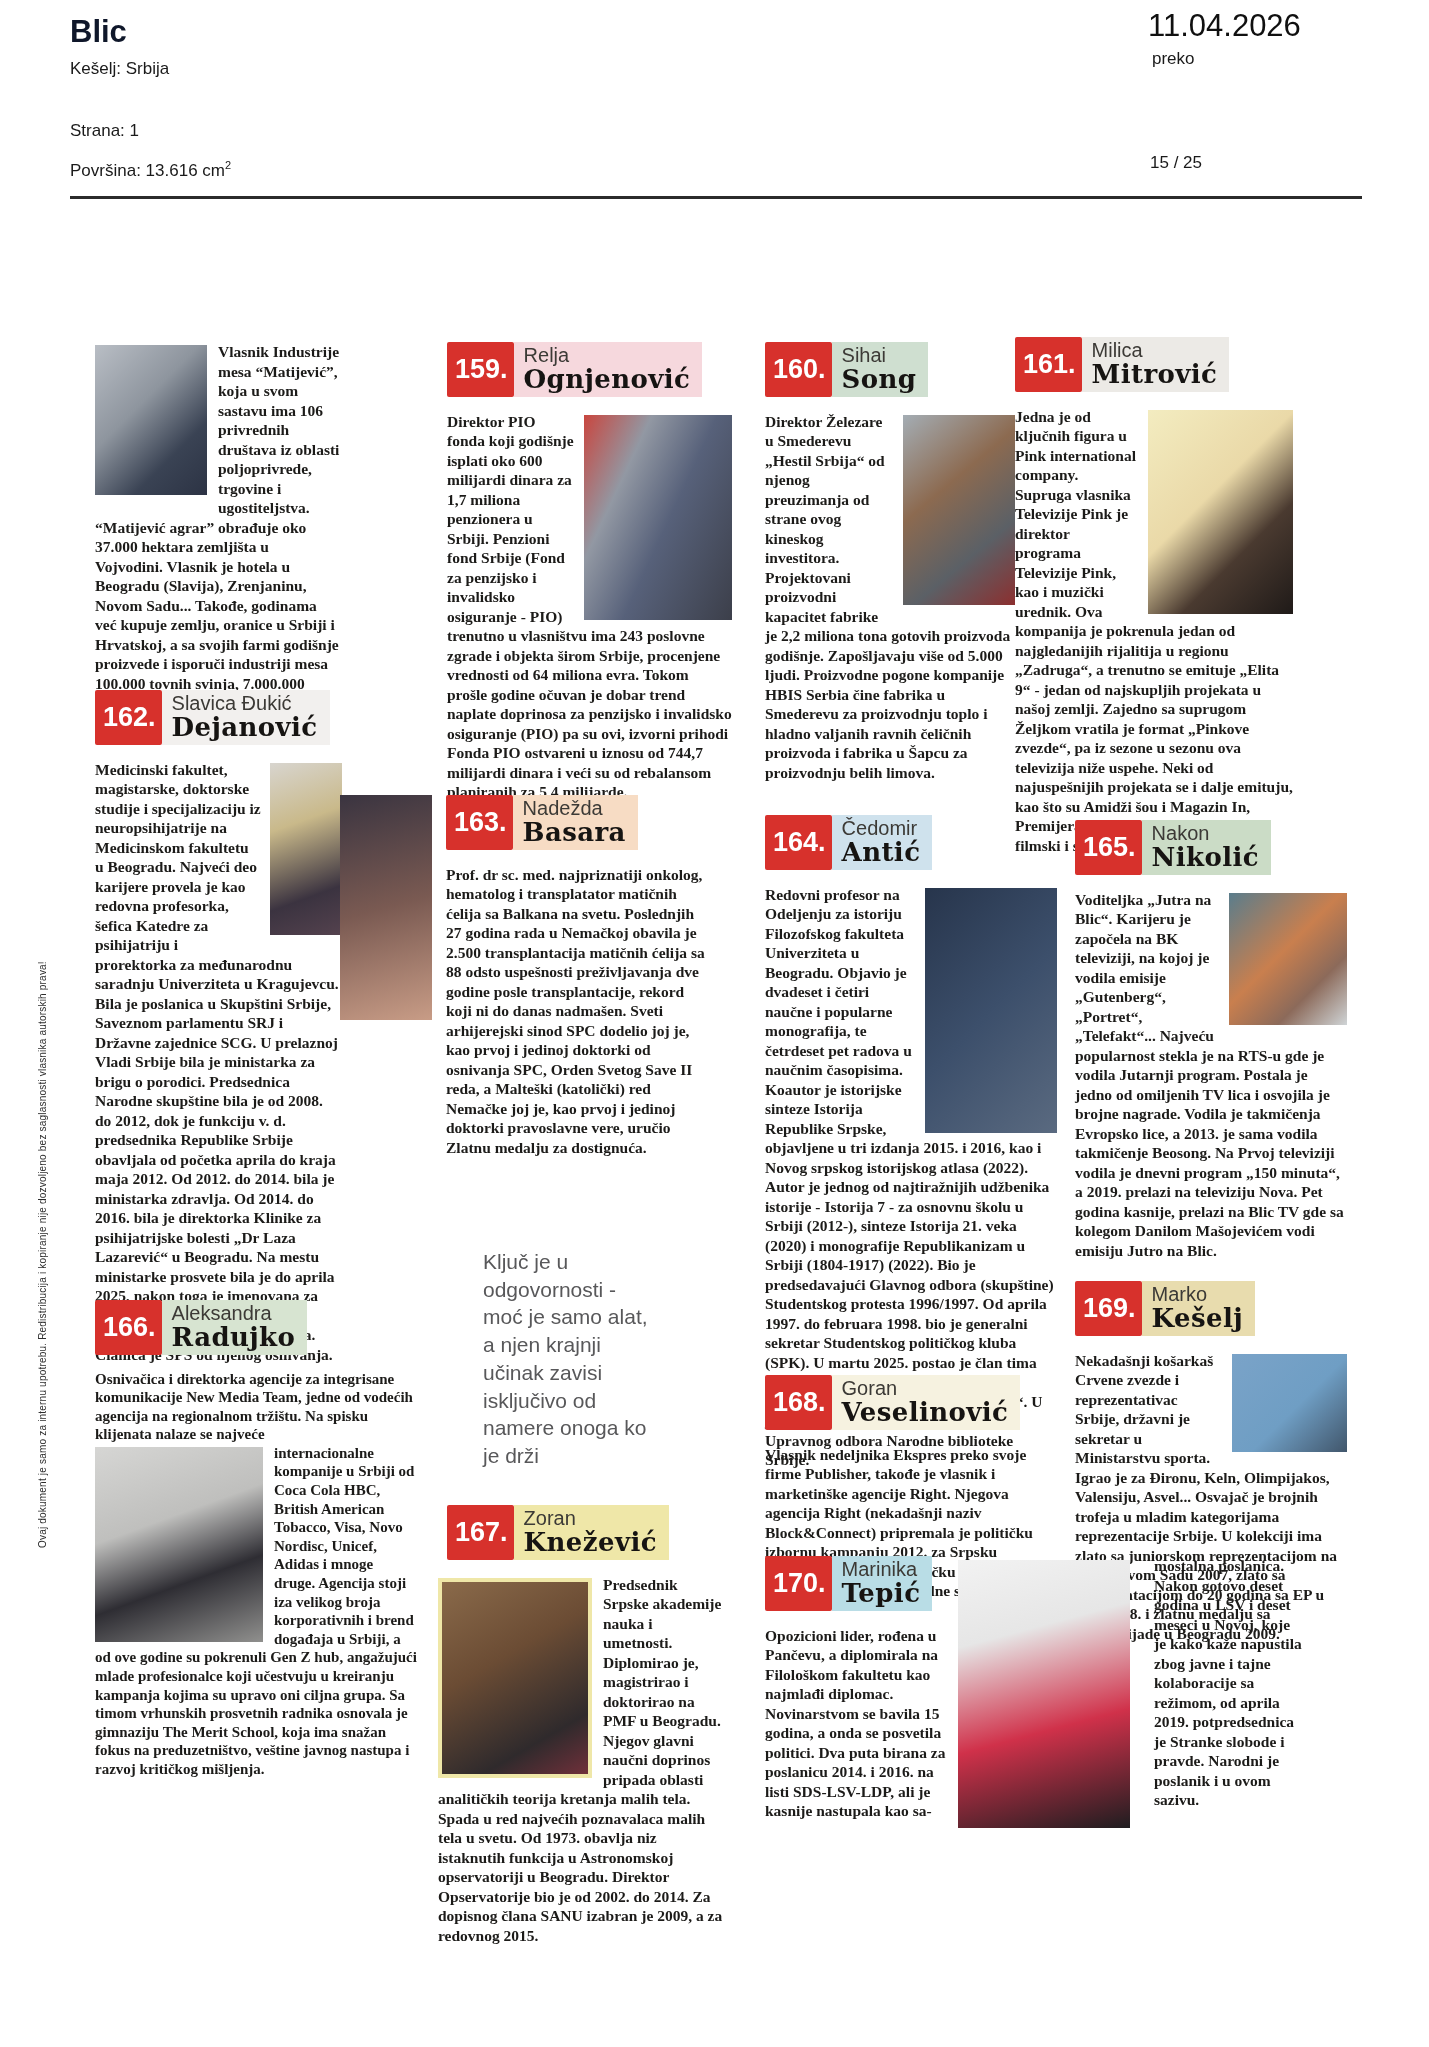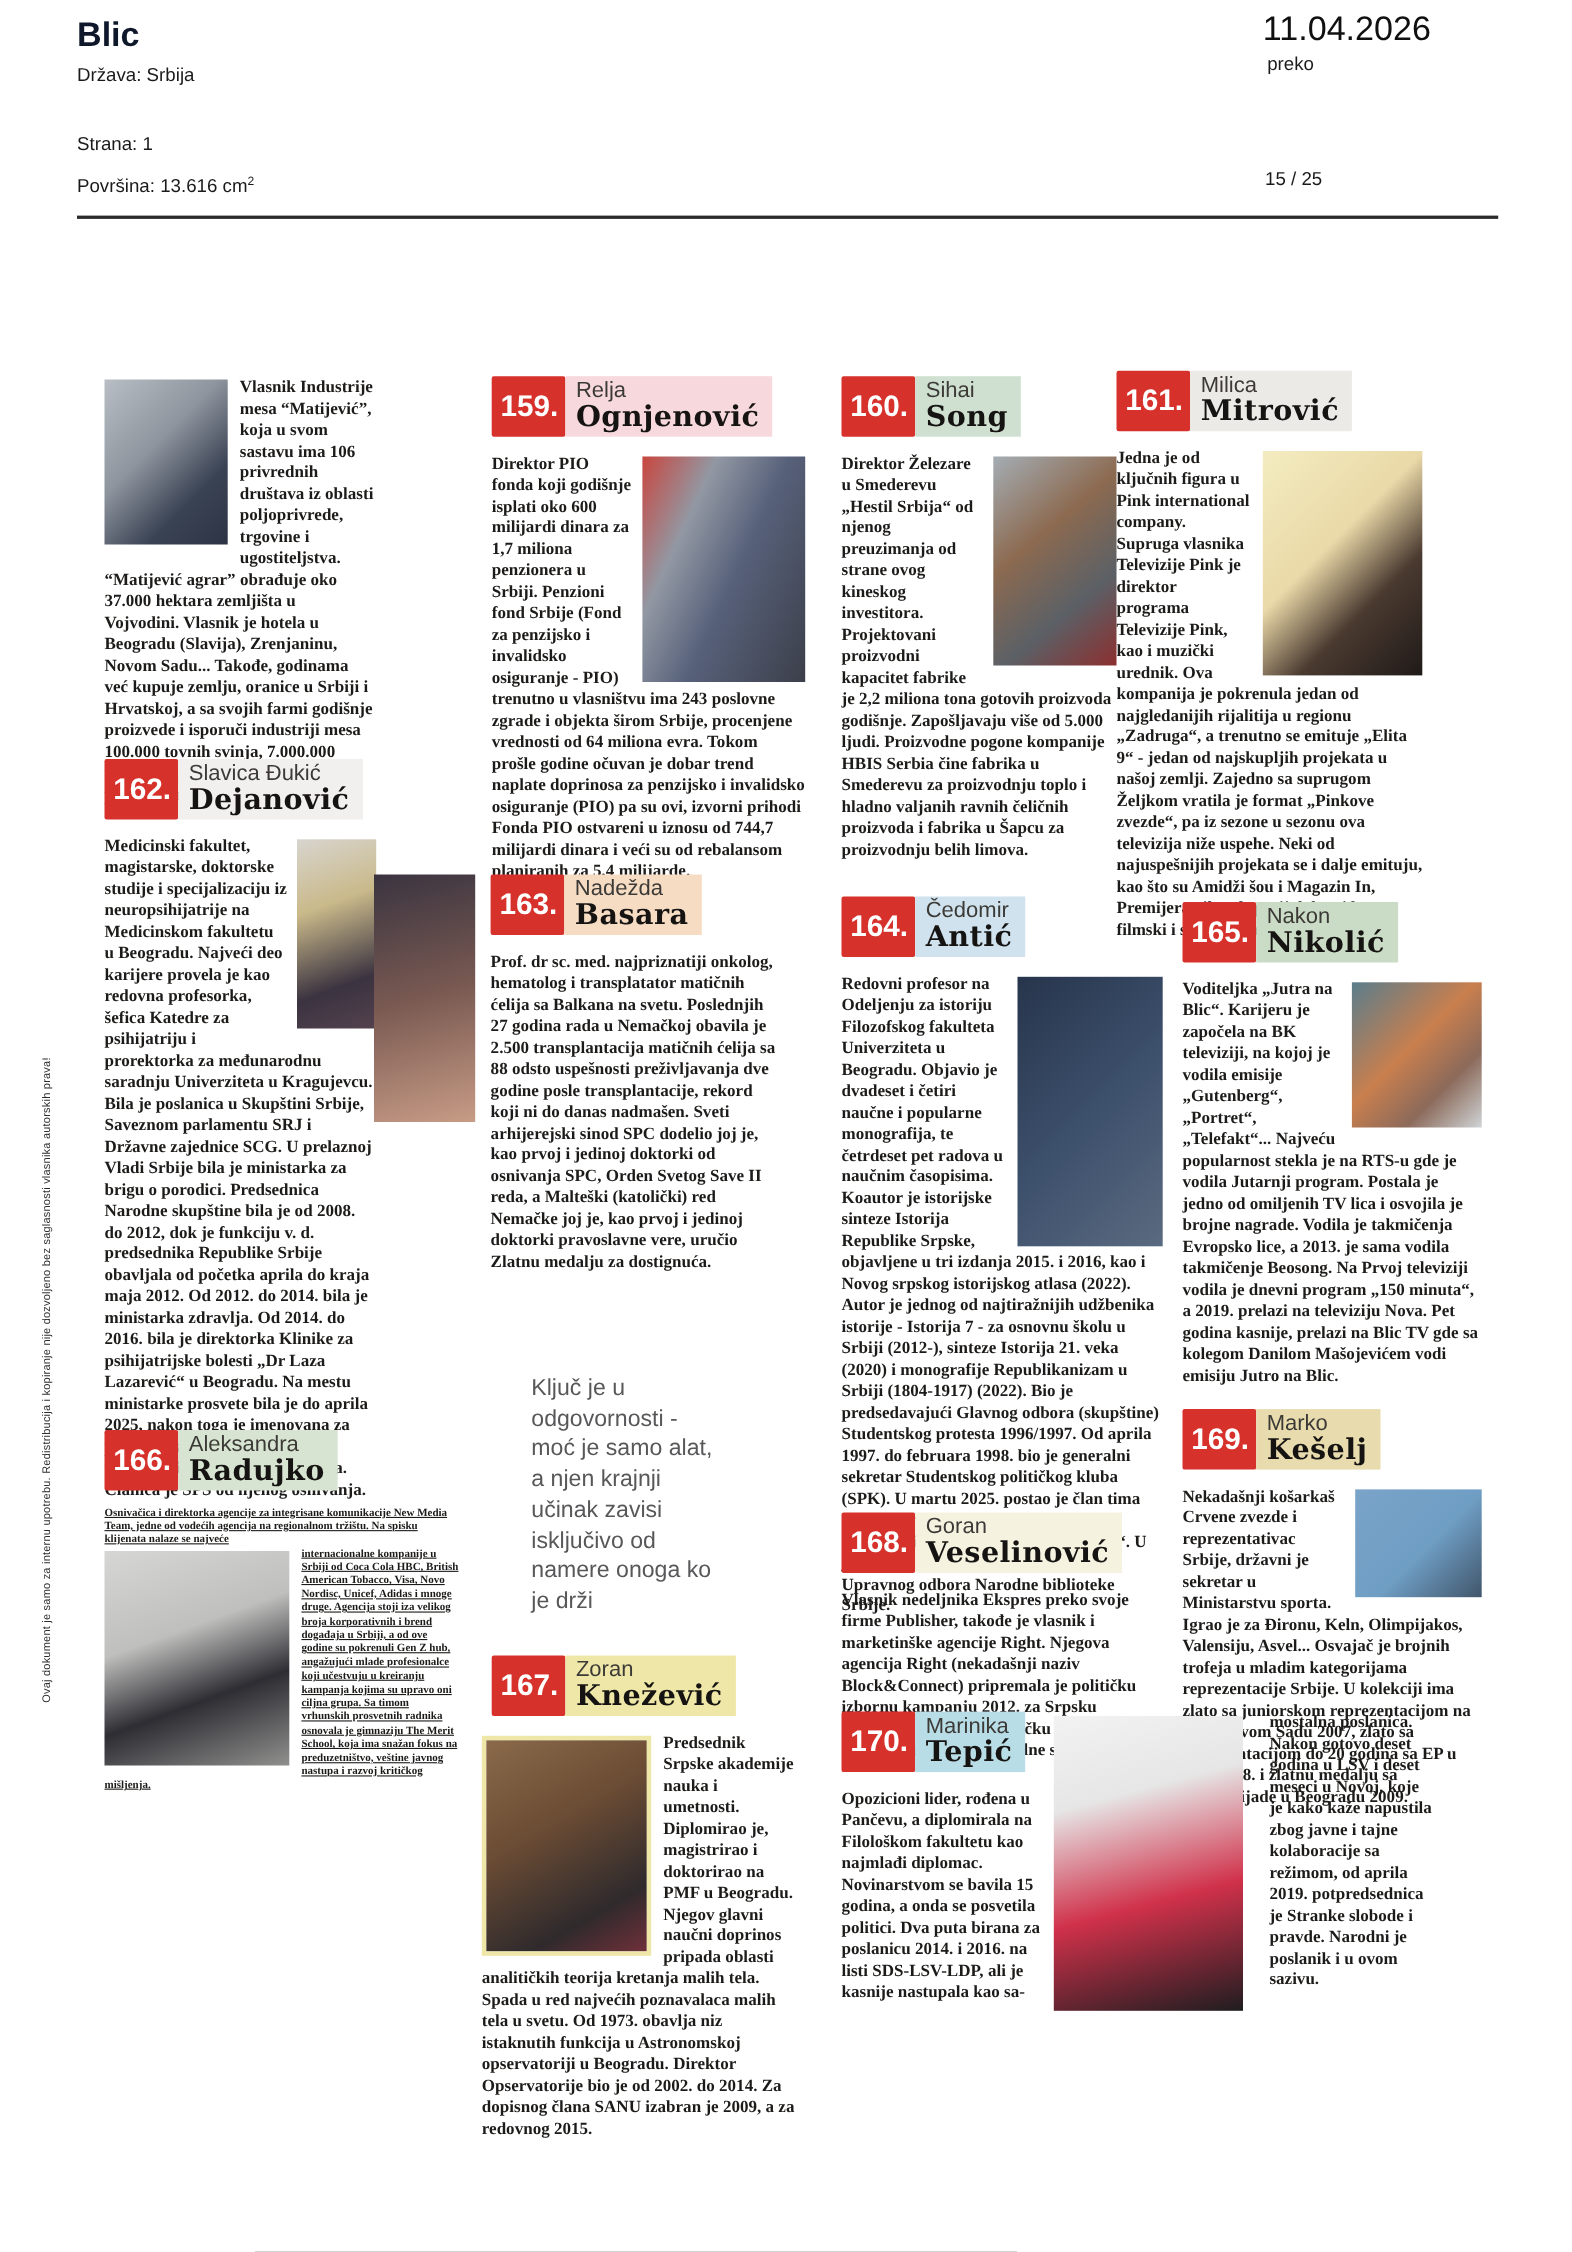--- a/index.html
+++ b/index.html
@@ -49,21 +49,21 @@
   
   .quote{position:absolute;left:483px;top:1248px;width:170px;
          font:400 21px/1.32 "Liberation Sans",sans-serif;color:#58585a;}
 </style>
 </head>
 <body>
 
 <div class="page">
 
   <div class="mast-title">Blic</div>
-  <div class="mast-country">Država: Srbija</div>
+  <div class="mast-country">Kešelj: Srbija</div>
   <div class="mast-date">11.04.2026</div>
   <div class="mast-day">preko</div>
   <div class="mast-page">Strana: 1</div>
   <div class="mast-area"><span>Površina: 13.616 cm</span><sup>2</sup></div>
   <div class="mast-pagination">15 / 25</div>
   <div class="rule"></div>
 
   <div class="watermark">Ovaj dokument je samo za internu upotrebu. Redistribucija i kopiranje nije dozvoljeno bez saglasnosti vlasnika autorskih prava!</div>
 
   <section class="entry" style="left:95px;top:342px;width:245px;">
@@ -178,21 +178,21 @@
   <div class="quote">Ključ je u odgovornosti - moć je samo alat, a njen krajnji učinak zavisi isključivo od namere onoga ko je drži</div>
 
   <section class="entry" style="left:95px;top:1300px;width:322px;">
     <div class="chip">
       <span class="num">166.</span>
       <span class="lbl" style="background-color: rgb(215, 228, 209);">
         <span class="fn">Aleksandra</span>
         <span class="ln">Radujko</span>
       </span>
     </div>
-    <div class="body" style="font-size:10px;line-height:1.24;text-decoration:underline;">
+    <div class="body" style="font-size:15px;line-height:1.24;">
       <p>Osnivačica i direktorka agencije za integrisane komunikacije New Media Team, jedne od vodećih agencija na regionalnom tržištu. Na spisku klijenata nalaze se najveće</p>
       <div class="photo fl ph166" style="width:168px;height:195px;"></div>
       <p>internacionalne kompanije u Srbiji od Coca Cola HBC, British American Tobacco, Visa, Novo Nordisc, Unicef, Adidas i mnoge druge. Agencija stoji iza velikog broja korporativnih i brend događaja u Srbiji, a od ove godine su pokrenuli Gen Z hub, angažujući mlade profesionalce koji učestvuju u kreiranju kampanja kojima su upravo oni ciljna grupa. Sa timom vrhunskih prosvetnih radnika osnovala je gimnaziju The Merit School, koja ima snažan fokus na preduzetništvo, veštine javnog nastupa i razvoj kritičkog mišljenja.</p>
     </div>
   </section>
 
   <section class="entry" style="left:438px;top:1505px;width:285px;">
     <div class="chip" style="margin-left:9px;">
       <span class="num">167.</span>
       <span class="lbl" style="background-color: rgb(239, 231, 168);">

